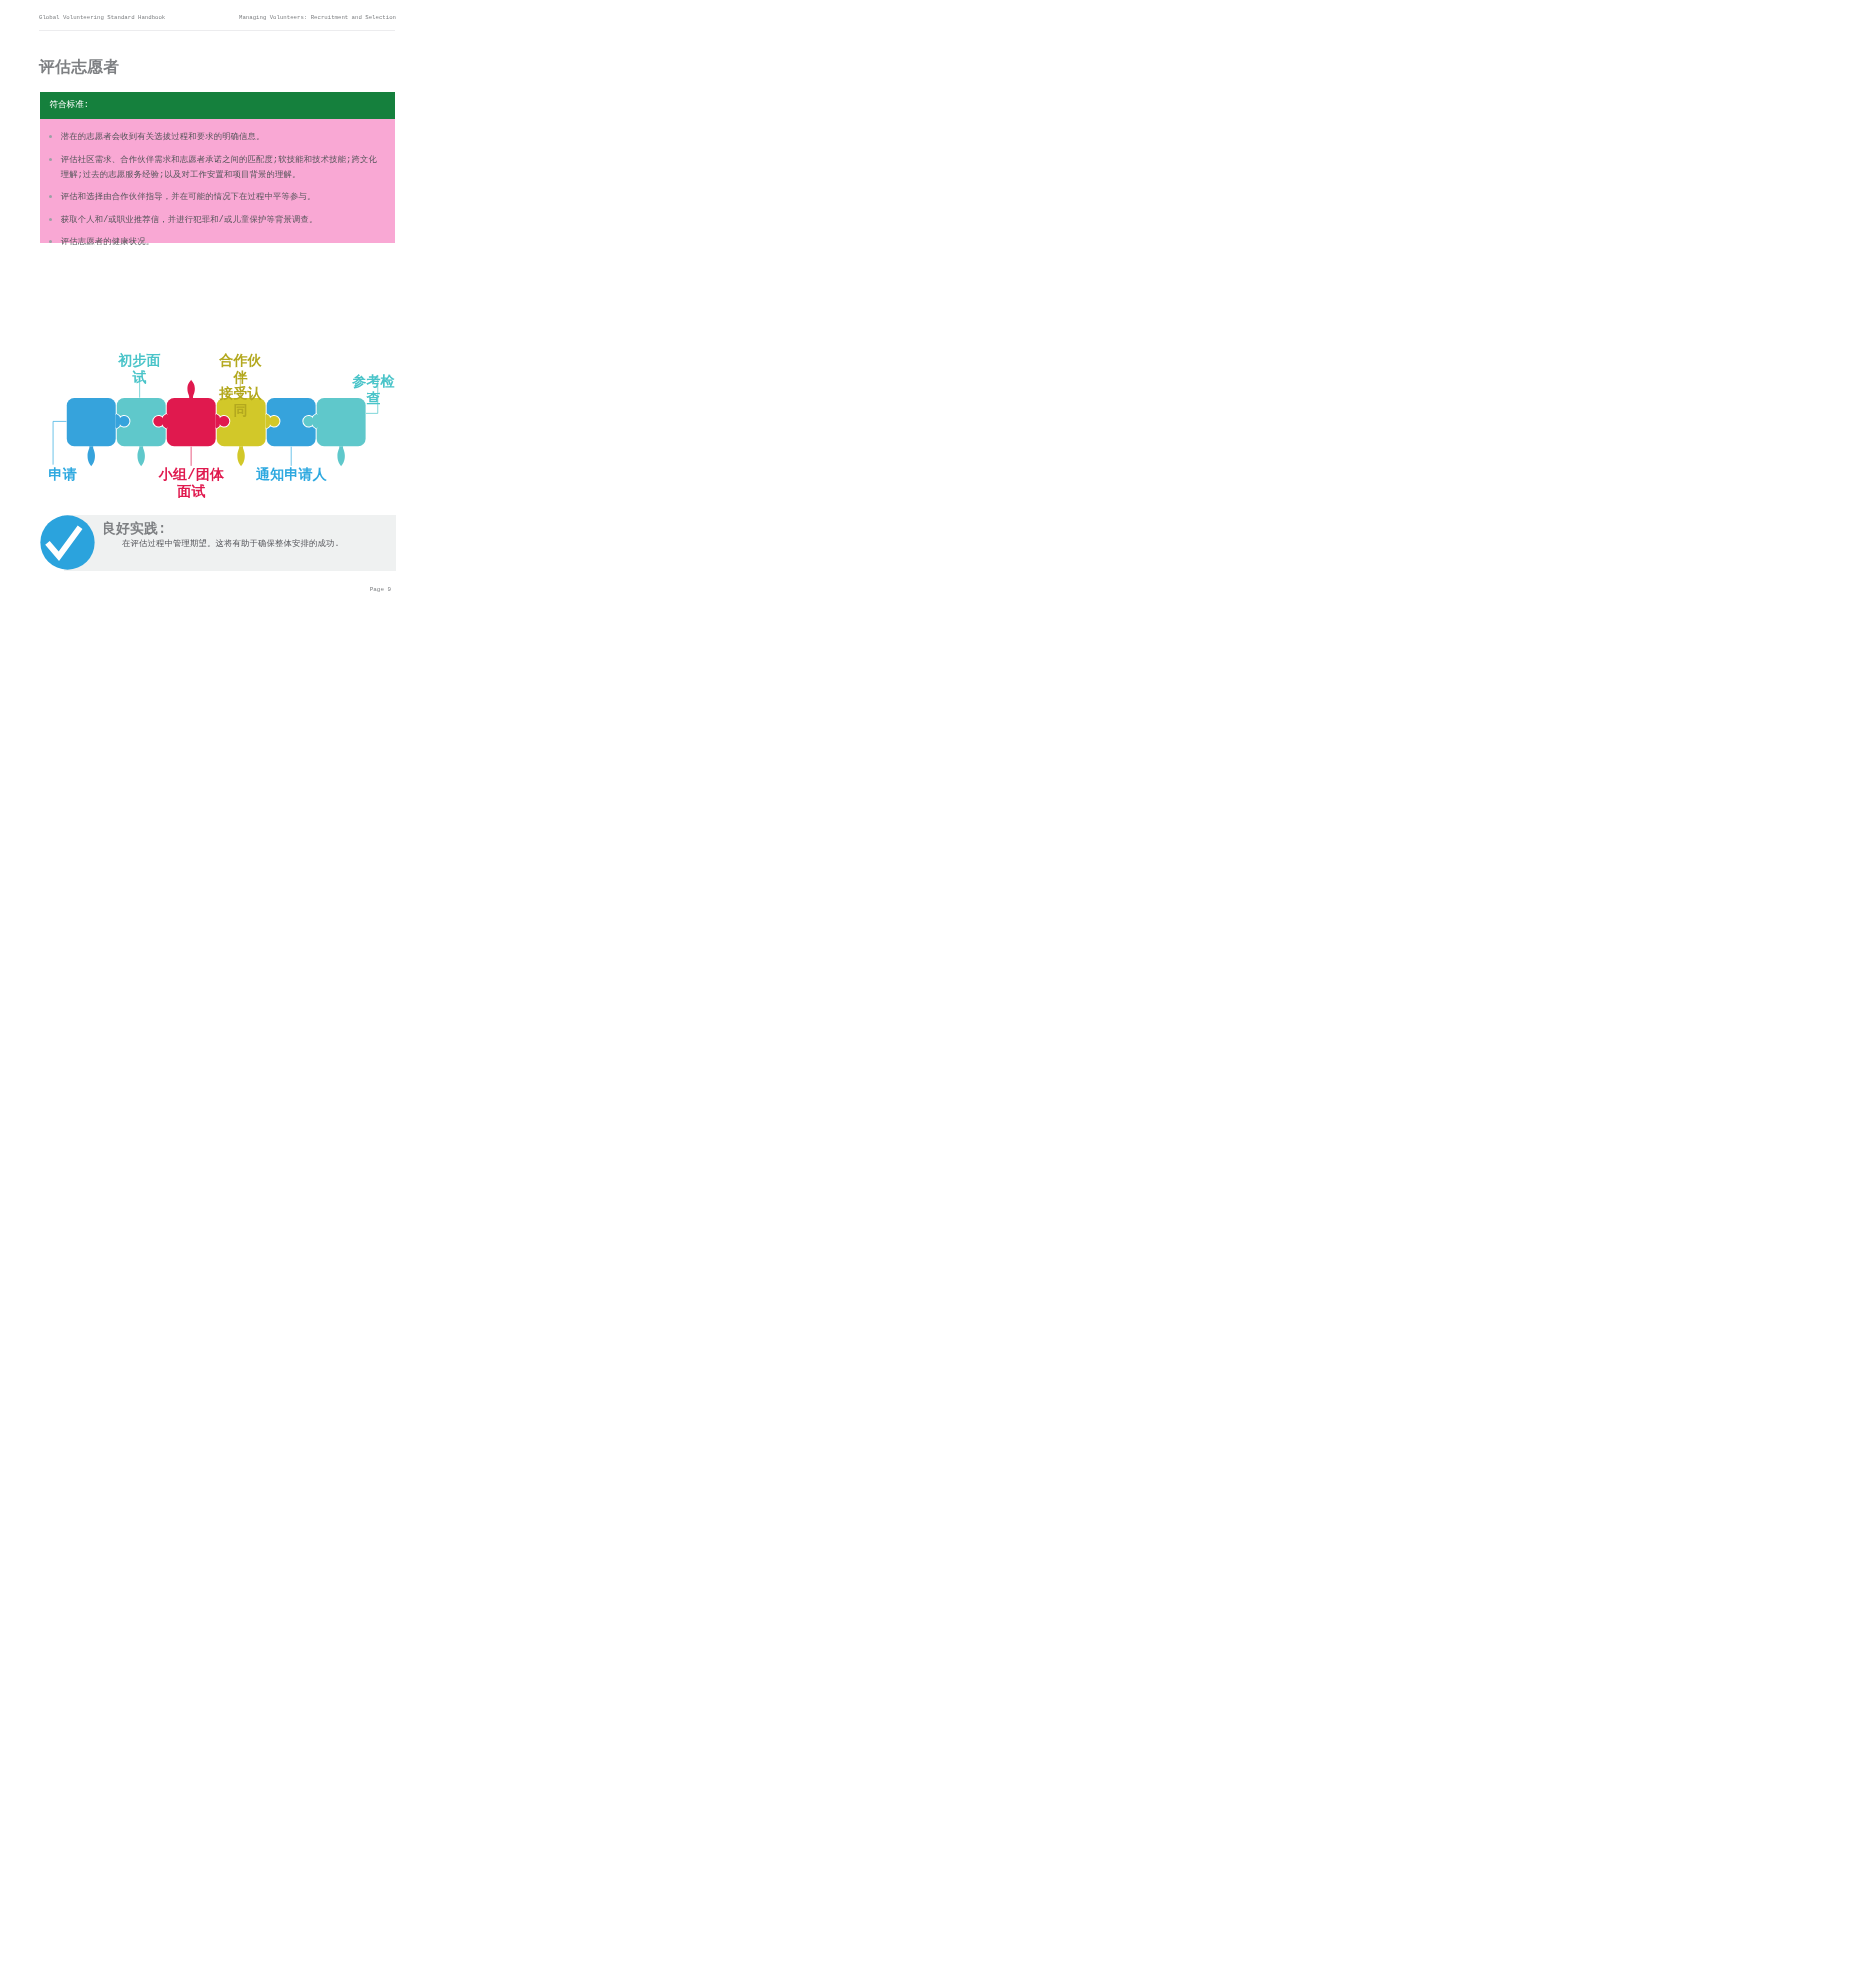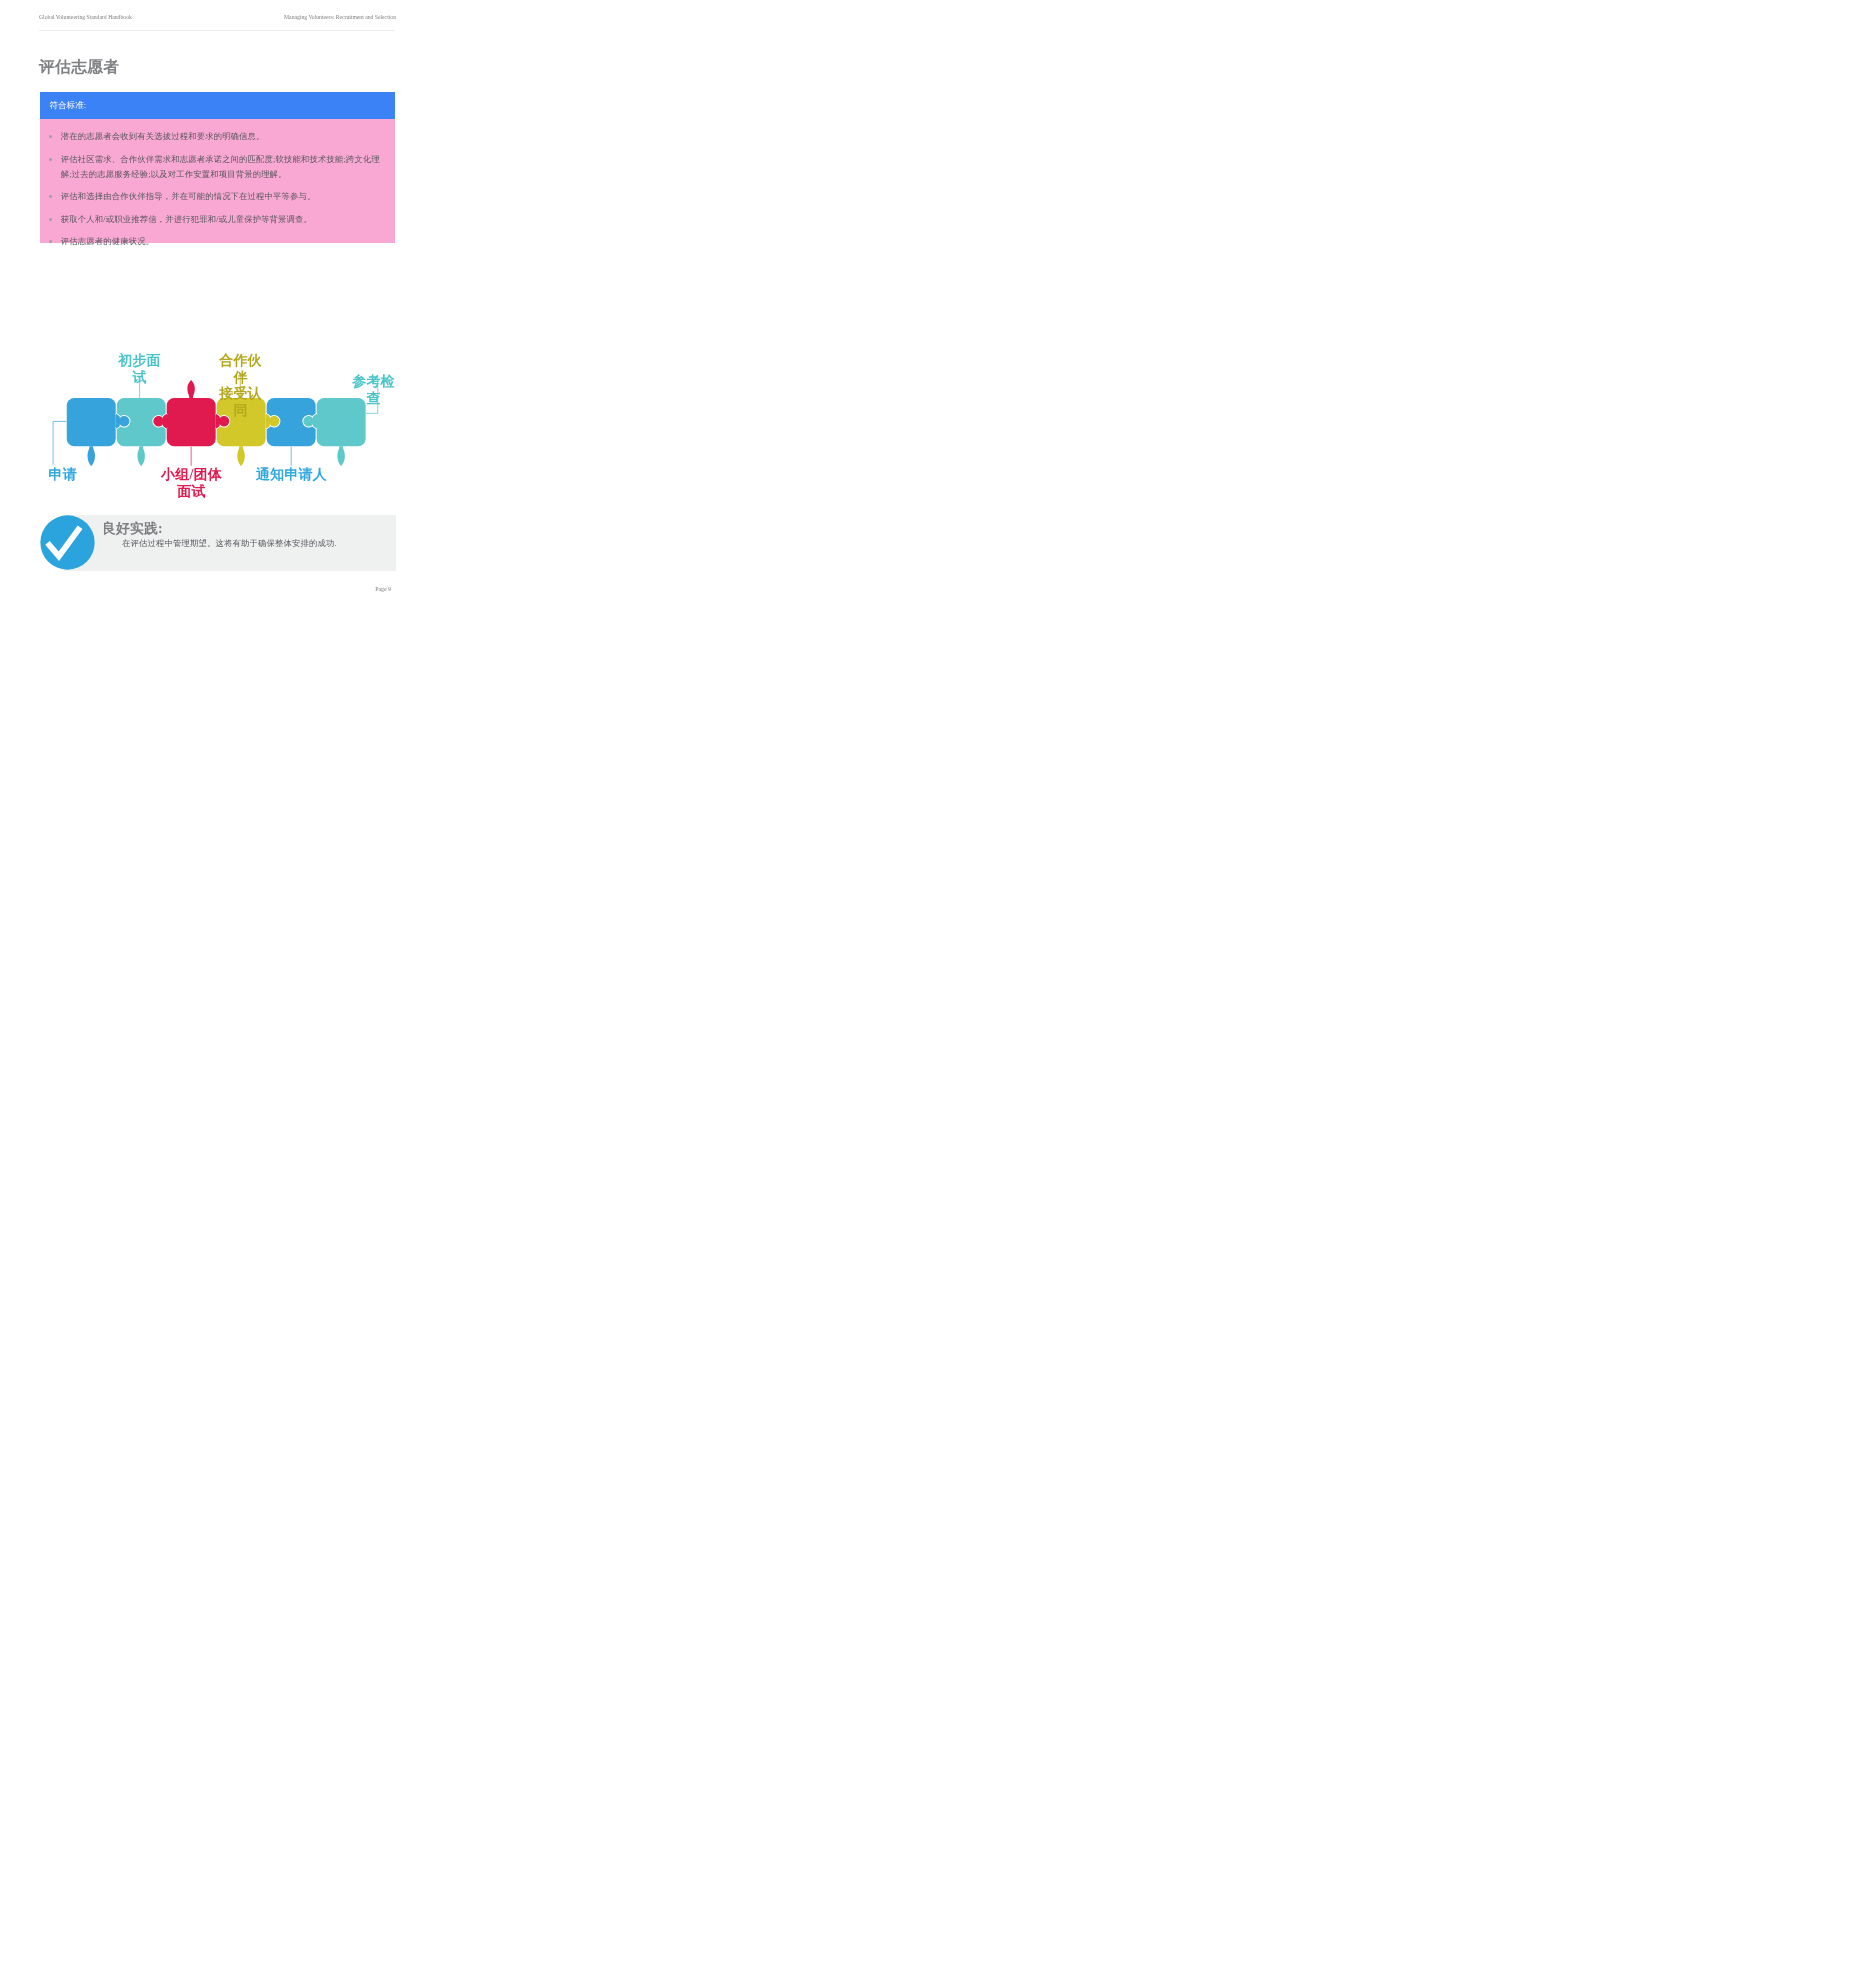--- a/index.html
+++ b/index.html
@@ -1,28 +1,28 @@
 <!DOCTYPE html>
 <html style="font-size:6.3px"><head>
 <meta charset="utf-8">
 <style>
   html,body{margin:0;padding:0;background:#ffffff;}
   .page{
     position:relative; width:432px; height:612px; background:#ffffff;
-    font-family:Liberation Serif, serif; overflow:hidden;
+    font-family:Liberation Mono, monospace; overflow:hidden;
   }
   
   .hdr-left{position:absolute;left:39px;top:14px;font-size:5.7px;color:#7E8083;}
   .hdr-right{position:absolute;right:36px;top:14px;font-size:5.7px;color:#7E8083;}
   .hdr-rule{position:absolute;left:39px;top:30px;width:356px;height:0.8px;background:#ECECEE;}
   
   .page-title{position:absolute;left:39px;top:57px;font-size:15.7px;font-weight:bold;color:#7E8083;letter-spacing:0.4px;}
   
   .crit-head{
-    position:absolute;left:40px;top:92px;width:355px;height:27.5px;background:#3b82f6;
+    position:absolute;left:40px;top:92px;width:355px;height:27.5px;background:#15803d;
     color:#ffffff;font-size:8.6px;line-height:27.5px;padding-left:9.4px;box-sizing:border-box;
   }
   .crit-body{
     position:absolute;left:40px;top:119px;width:355px;height:124px;background:#f9a8d4;
     box-sizing:border-box;padding:10.2px 10.2px 0 8.6px;
   }
   .bullet-item{display:flex;margin-bottom:7.5px;}
   .bullet-dot{flex:0 0 3.1px;width:3.1px;height:3.1px;border-radius:50%;background:#9CA1A5;margin:5.9px 9px 0 0;}
   .bullet-text{font-size:8.3px;line-height:15px;color:#54555A;letter-spacing:0.2px;}
   

